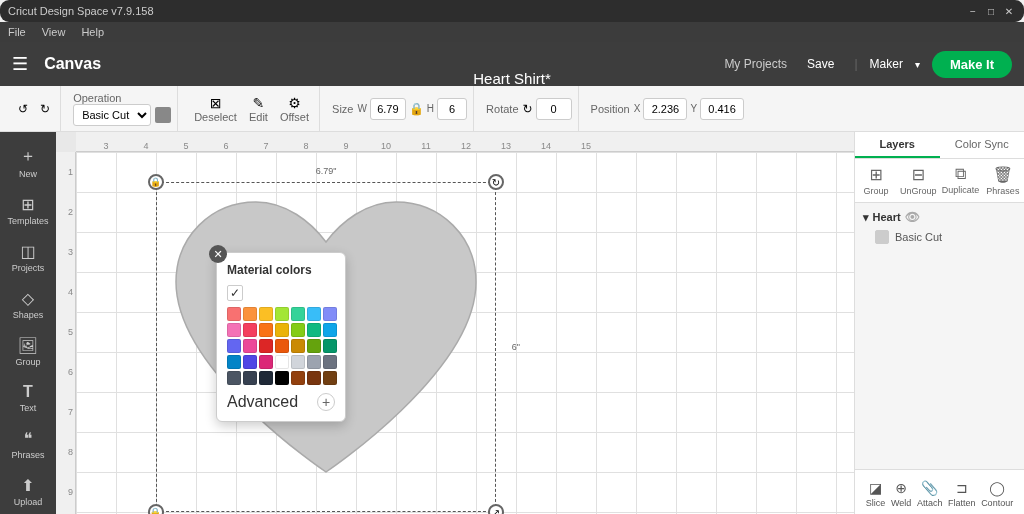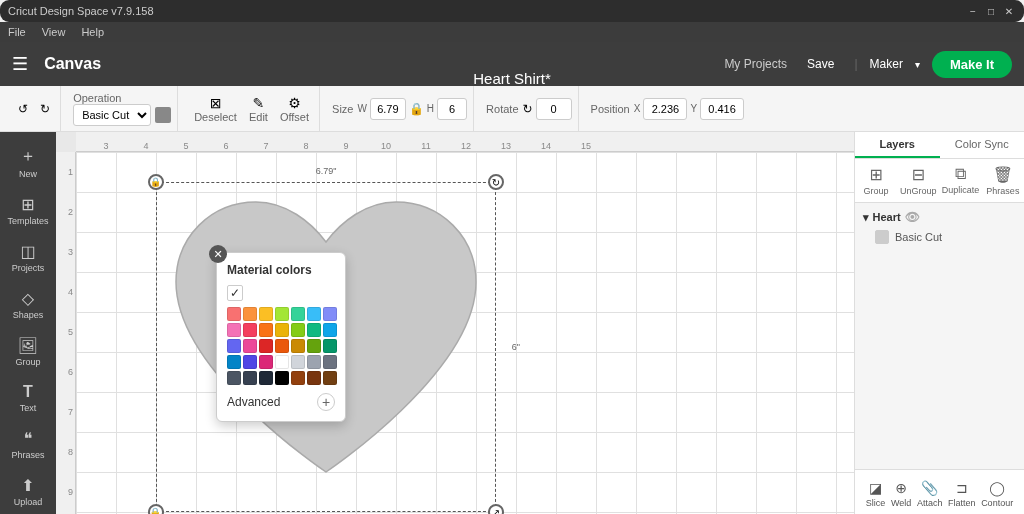--- a/index.html
+++ b/index.html
@@ -244,21 +244,21 @@
       border-radius: 2px;
       cursor: pointer;
       border: 1px solid rgba(0,0,0,0.1);
     }
     .popup-footer {
       display: flex;
       align-items: center;
       justify-content: space-between;
       margin-top: 4px;
     }
-    .advanced-label { font-size: 12px; color: #333; }
+    .advanced-label { font-size: 16px; color: #333; }
     .plus-btn {
       width: 18px; height: 18px;
       border: 1px solid #ccc; border-radius: 50%;
       display: flex; align-items: center; justify-content: center;
       font-size: 14px; cursor: pointer; color: #666;
     }
 
     
     #right-panel {
       width: 170px;

